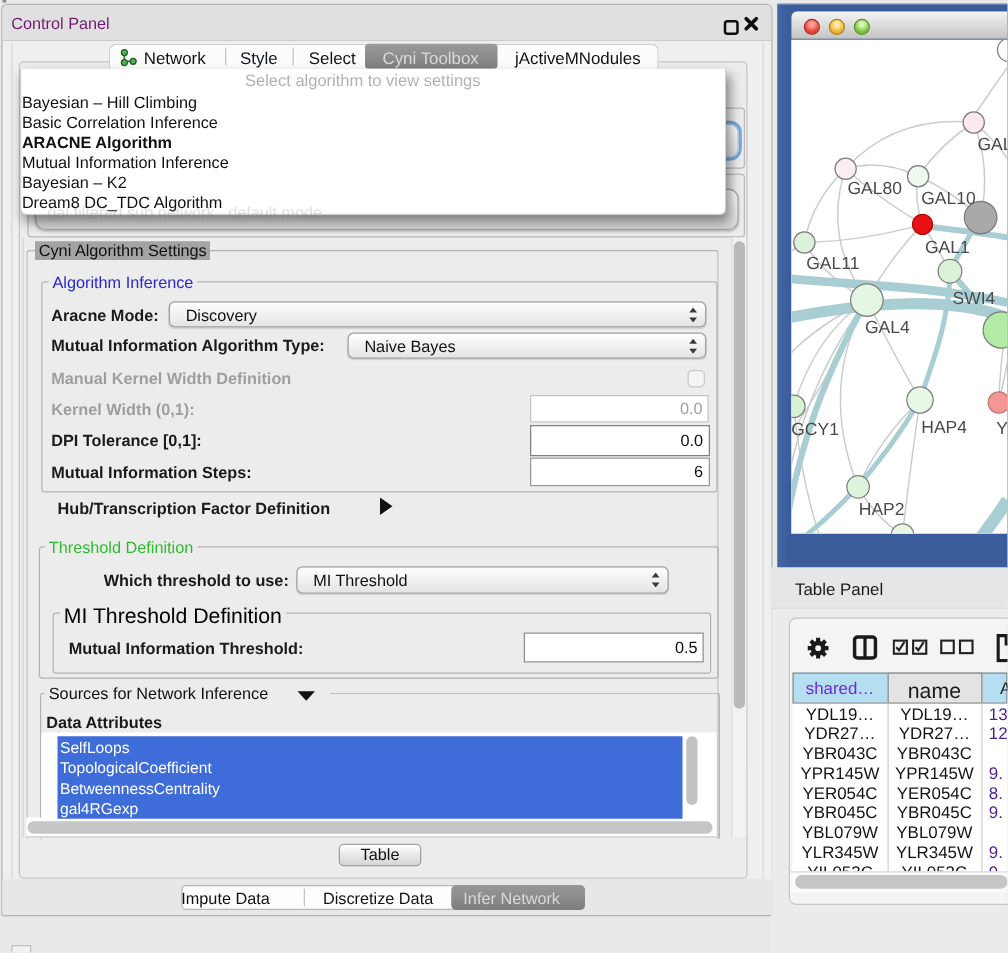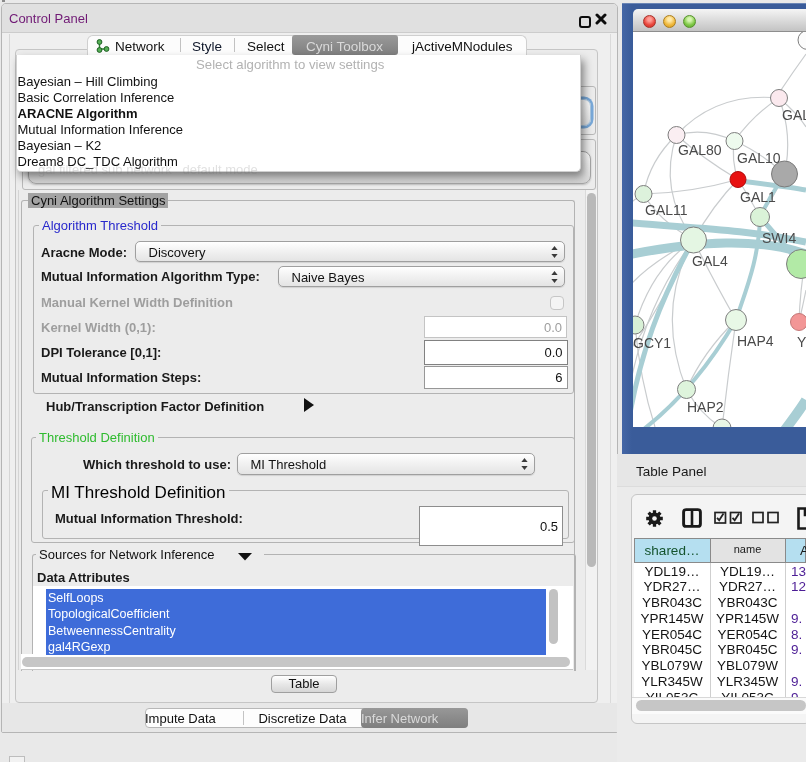--- a/index.html
+++ b/index.html
@@ -69,21 +69,21 @@
 <div class="abs" style="left:38px;top:162px;font-size:13px;color:rgba(115,115,115,0.22);white-space:nowrap">gal filtered sub network &nbsp;&nbsp;default mode</div>
 
 <div class="abs" style="left:18px;top:190px;width:1px;height:480px;background:#d4d4d4"></div>
 <div class="abs" style="left:585px;top:190px;width:12px;height:480px;background:#f2f2f2;border-left:1px solid #dadada;box-sizing:border-box"></div>
 <div class="abs" style="left:587px;top:193px;width:9px;height:374px;background:#b9b9b9;border-radius:4.5px"></div>
 
 <div class="fs" style="left:21px;top:200px;width:552px;height:470px;border-bottom:none;border-radius:3px 3px 0 0"></div>
 <div class="leg" style="left:28px;top:193px;background:#a3a3a3">Cyni Algorithm Settings</div>
 
 <div class="fs" style="left:33px;top:225px;width:539px;height:167px"></div>
-<div class="leg" style="left:39px;top:218px;color:#2828cc">Algorithm Threshold</div>
+<div class="leg" style="left:39px;top:218px;color:#2828cc">Algorithm Inference</div>
 <div class="lbl" style="left:41px;top:245px">Aracne Mode:</div>
 <div class="combo" style="left:135px;top:241px;width:430px;height:21px;box-sizing:border-box">
     <span class="ct">Discovery</span>
 <svg class="spin" viewBox="0 0 7 12">
       <path d="M3.5 0 L6.6 4 H0.4 Z" fill="#3a3a3a"></path>
       <path d="M3.5 12 L6.6 8 H0.4 Z" fill="#3a3a3a"></path>
     </svg>
   </div>
 <div class="lbl" style="left:41px;top:269px">Mutual Information Algorithm Type:</div>
 <div class="combo" style="left:278px;top:266px;width:287px;height:21px;box-sizing:border-box">
@@ -120,21 +120,21 @@
     <span class="ct">MI Threshold</span>
 <svg class="spin" viewBox="0 0 7 12">
       <path d="M3.5 0 L6.6 4 H0.4 Z" fill="#3a3a3a"></path>
       <path d="M3.5 12 L6.6 8 H0.4 Z" fill="#3a3a3a"></path>
     </svg>
   </div>
 
 <div class="fs" style="left:42px;top:490px;width:525px;height:47px"></div>
 <div class="leg" style="left:48px;top:483px;color:#000000;font-size:17px">MI Threshold Definition</div>
 <div class="lbl" style="left:55px;top:511px">Mutual Information Threshold:</div>
-<div class="tfield" style="left:419px;top:506px;width:144px;height:40px;box-sizing:border-box;border-color:#8d8d8d">
+<div class="tfield" style="left:419px;top:506px;width:144px;height:24px;box-sizing:border-box;border-color:#8d8d8d">
     <span class="tv">0.5</span>
   </div>
 
 <div class="fs" style="left:31.5px;top:554px;width:542px;height:116px;border-bottom:none;border-radius:3px 3px 0 0"></div>
 <div class="leg" style="left:36px;top:547px;width:222px">Sources for Network Inference</div>
 <svg class="abs" style="left:238px;top:552px" width="14" height="9" viewBox="0 0 14 9">
     <path d="M0 1 L14 1 L7 8.6 Z" fill="#111"></path>
   </svg>
 <div class="lbl" style="left:37px;top:570px">Data Attributes</div>
 
@@ -145,21 +145,21 @@
 <div class="abs" style="left:549px;top:588.5px;width:9px;height:55px;background:#c2c2c2;border-radius:4.5px"></div>
 <div class="abs" style="left:22px;top:657px;width:548px;height:10px;background:#c6c6c6;border-radius:5px"></div>
 
 <div class="abs" style="left:271px;top:675px;width:66px;height:18px;background:linear-gradient(#ffffff,#e8e8e8 50%,#d6d6d6);border:1px solid #9f9f9f;border-radius:4px;box-sizing:border-box;text-align:center;line-height:16px;font-size:13px">Table</div>
 
 <div class="abs" style="left:145px;top:708px;width:323px;height:20px;background:#fdfdfd;border:1px solid #b7b7b7;border-radius:4px;box-sizing:border-box"></div>
 <div class="abs" style="left:243px;top:711px;width:1px;height:14px;background:#c4c4c4"></div>
 <div class="abs" style="left:145px;top:711px;width:98px;text-align:left;font-size:13px;color:#111">Impute Data</div>
 <div class="abs" style="left:244px;top:711px;width:117px;text-align:center;font-size:13px;color:#111">Discretize Data</div>
 <div class="abs" style="left:361px;top:708px;width:107px;height:20px;background:linear-gradient(#989898,#7e7e7e);border-radius:4px"></div>
-<div class="abs" style="left:361px;top:711px;width:87px;text-align:left;font-size:13px;color:#d9d9d9">Infer Network</div>
+<div class="abs" style="left:361px;top:711px;width:87px;text-align:right;font-size:13px;color:#d9d9d9">Infer Network</div>
 
 <div class="abs" style="left:9px;top:756px;width:14px;height:10px;background:#f2f2f2;border:1px solid #bdbdbd"></div>
 
 <div class="abs" style="left:622px;top:3px;width:184px;height:451px;background:linear-gradient(to right,#4466a6 0,#3a5c9a 10px,#3a5c9a),#3d5e9c;border-top:1px solid #6a85b5"></div>
 <div class="abs" style="left:633px;top:9px;width:173px;height:23px;background:linear-gradient(#f5f5f5,#d9d9d9 55%,#c3c3c3);border-radius:5px 0 0 0;border-bottom:1px solid #8e8e8e;box-sizing:border-box"></div>
 <div class="abs" style="left:643px;top:15px;width:11px;height:11px;border-radius:50%;background:radial-gradient(circle at 50% 32%,#ff9d96 0 18%,#e8463c 60%,#c92f27);border:0.5px solid #a8322a"></div>
 <div class="abs" style="left:663px;top:15px;width:11px;height:11px;border-radius:50%;background:radial-gradient(circle at 50% 32%,#ffe9a8 0 18%,#efb73a 60%,#d29a22);border:0.5px solid #ad7f1d"></div>
 <div class="abs" style="left:683px;top:15px;width:11px;height:11px;border-radius:50%;background:radial-gradient(circle at 50% 32%,#d6f5b0 0 18%,#7ec845 60%,#5da32e);border:0.5px solid #56922c"></div>
 <div class="abs" style="left:633px;top:32px;width:173px;height:395px;background:#ffffff;overflow:hidden">
 <svg width="173" height="395" viewBox="633 32 173 395" style="display:block">
@@ -268,22 +268,22 @@
 <svg class="abs" style="left:752px;top:511px" width="28" height="13" viewBox="0 0 28 13">
 <rect x="1" y="1.5" width="10" height="10" fill="none" stroke="#222" stroke-width="1.7"></rect>
 <rect x="16" y="1.5" width="10" height="10" fill="none" stroke="#222" stroke-width="1.7"></rect>
 </svg>
 <svg class="abs" style="left:797px;top:507px" width="11" height="23" viewBox="0 0 11 23">
 <path d="M1.5 1.5 H8 V8 H15 V21.5 H1.5 Z" fill="none" stroke="#1a1a1a" stroke-width="2.6"></path>
 </svg>
 
 <div class="abs" style="left:634px;top:538px;width:172px;height:25px;background:#b5dff0;border:1px solid #8a8a8a;box-sizing:border-box"></div>
 <div class="abs" style="left:709.5px;top:538px;width:76px;height:25px;background:#e3e3e3;border:1px solid #8a8a8a;box-sizing:border-box"></div>
-<div class="abs" style="left:634px;top:543px;width:76px;text-align:center;font-size:13.5px;color:#14532d">shared…</div>
-<div class="abs" style="left:709.5px;top:543px;width:76px;text-align:center;font-size:11px;color:#1a1a1a">name</div>
+<div class="abs" style="left:634px;top:543px;width:76px;text-align:center;font-size:13.5px;color:#6d28d9">shared…</div>
+<div class="abs" style="left:709.5px;top:543px;width:76px;text-align:center;font-size:17px;color:#1a1a1a">name</div>
 <div class="abs" style="left:800px;top:543px;font-size:13.5px;color:#1a1a1a">A</div>
 <div class="abs" style="left:634px;top:562.5px;width:172px;height:150px;background:#ffffff"></div>
 <div class="abs" style="left:634px;top:563.5px;width:76px;text-align:center;font-size:13.5px;line-height:15.8px;color:#141414">YDL19…<br>YDR27…<br>YBR043C<br>YPR145W<br>YER054C<br>YBR045C<br>YBL079W<br>YLR345W<br>YIL053C</div>
 <div class="abs" style="left:709.5px;top:563.5px;width:76px;text-align:center;font-size:13.5px;line-height:15.8px;color:#141414">YDL19…<br>YDR27…<br>YBR043C<br>YPR145W<br>YER054C<br>YBR045C<br>YBL079W<br>YLR345W<br>YIL053C</div>
 <div class="abs" style="left:791px;top:563.5px;font-size:13.5px;line-height:15.8px;color:#4c1d95">13<br>12<br>&nbsp;<br>9.<br>8.<br>9.<br>&nbsp;<br>9.<br>9.</div>
 <div class="abs" style="left:709.5px;top:562.5px;width:1px;height:137px;background:#cfcfcf"></div>
 <div class="abs" style="left:785px;top:562.5px;width:1px;height:137px;background:#cfcfcf"></div>
 
 <div class="abs" style="left:632px;top:697px;width:174px;height:16px;background:#fbfbfb;border-top:1px solid #d8d8d8"></div>
 <div class="abs" style="left:636px;top:700px;width:170px;height:11px;background:#c6c6c6;border-radius:5.5px"></div>

